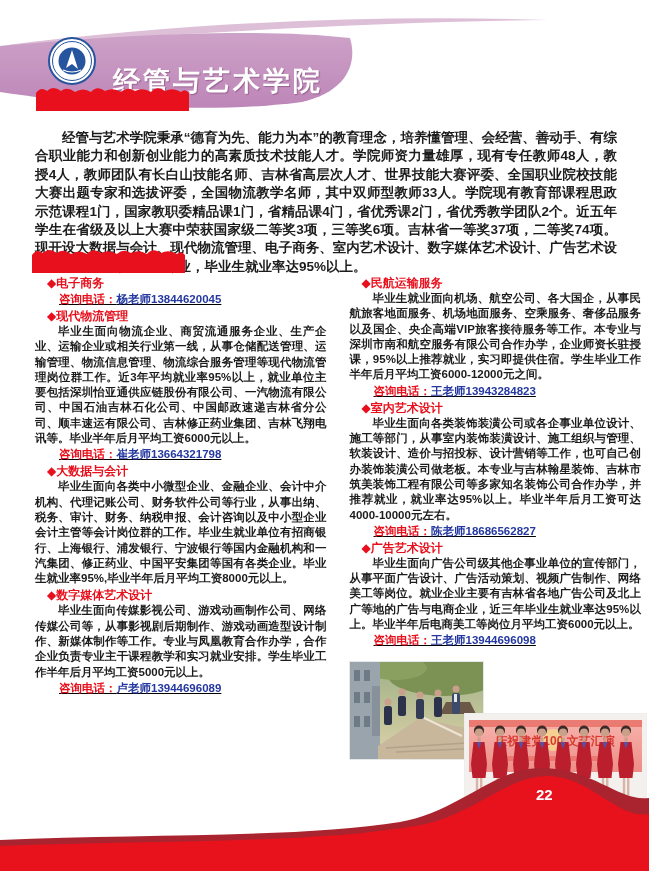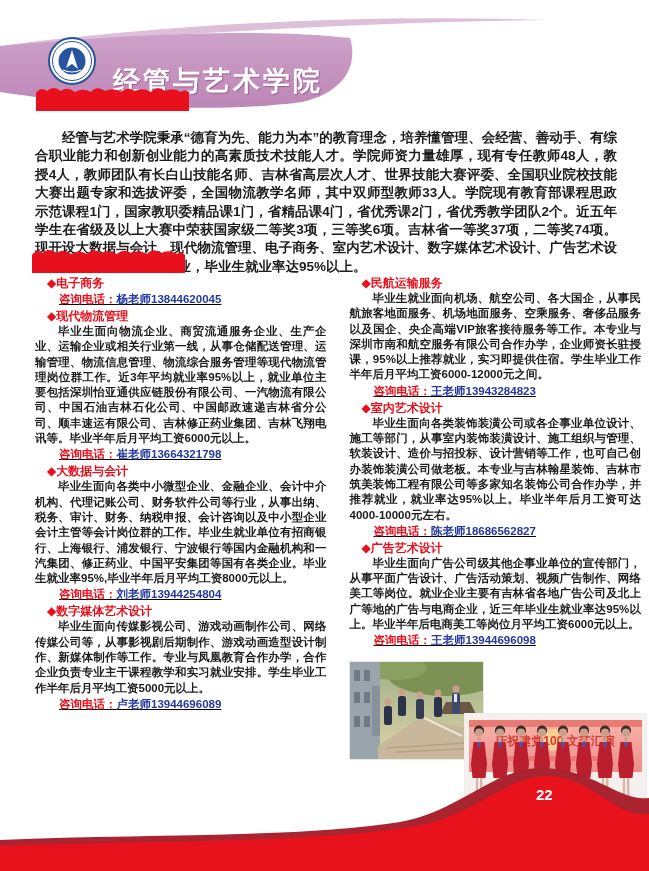--- a/index.html
+++ b/index.html
@@ -97,21 +97,20 @@
 
   <div class="major">
     <div class="major-name">◆现代物流管理</div>
     <div class="major-desc">毕业生面向物流企业、商贸流通服务企业、生产企业、运输企业或相关行业第一线，从事仓储配送管理、运输管理、物流信息管理、物流综合服务管理等现代物流管理岗位群工作。近3年平均就业率95%以上，就业单位主要包括深圳怡亚通供应链股份有限公司、一汽物流有限公司、中国石油吉林石化公司、中国邮政速递吉林省分公司、顺丰速运有限公司、吉林修正药业集团、吉林飞翔电讯等。毕业半年后月平均工资6000元以上。</div>
     <div class="phone"><span class="phone-label">咨询电话：</span><span class="phone-value">崔老师13664321798</span></div>
   </div>
 
   <div class="major">
     <div class="major-name">◆大数据与会计</div>
     <div class="major-desc">毕业生面向各类中小微型企业、金融企业、会计中介机构、代理记账公司、财务软件公司等行业，从事出纳、税务、审计、财务、纳税申报、会计咨询以及中小型企业会计主管等会计岗位群的工作。毕业生就业单位有招商银行、上海银行、浦发银行、宁波银行等国内金融机构和一汽集团、修正药业、中国平安集团等国有各类企业。毕业生就业率95%,毕业半年后月平均工资8000元以上。</div>
-    <div class="phone"><span class="phone-label">咨询电话：</span><span class="phone-value">刘老师13944254804</span></div>
   </div>
 
   <div class="major">
     <div class="major-name">◆数字媒体艺术设计</div>
     <div class="major-desc">毕业生面向传媒影视公司、游戏动画制作公司、网络传媒公司等，从事影视剧后期制作、游戏动画造型设计制作、新媒体制作等工作。专业与凤凰教育合作办学，合作企业负责专业主干课程教学和实习就业安排。学生毕业工作半年后月平均工资5000元以上。</div>
     <div class="phone"><span class="phone-label">咨询电话：</span><span class="phone-value">卢老师13944696089</span></div>
   </div>
 </div>
     <div class="col">
       <div>

